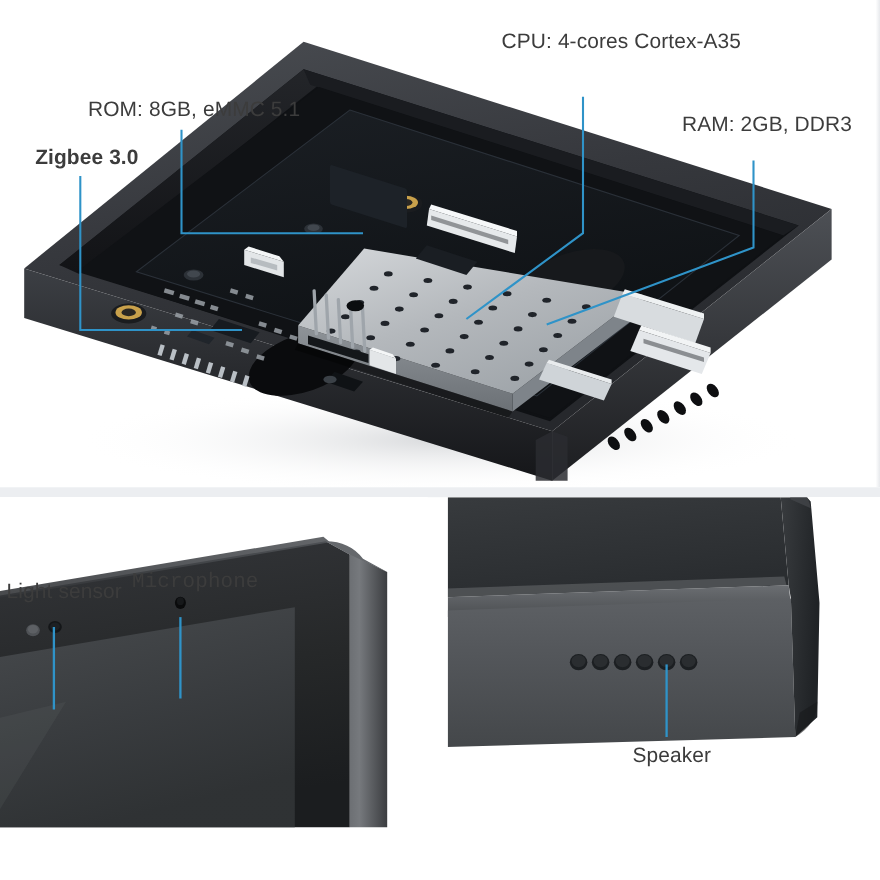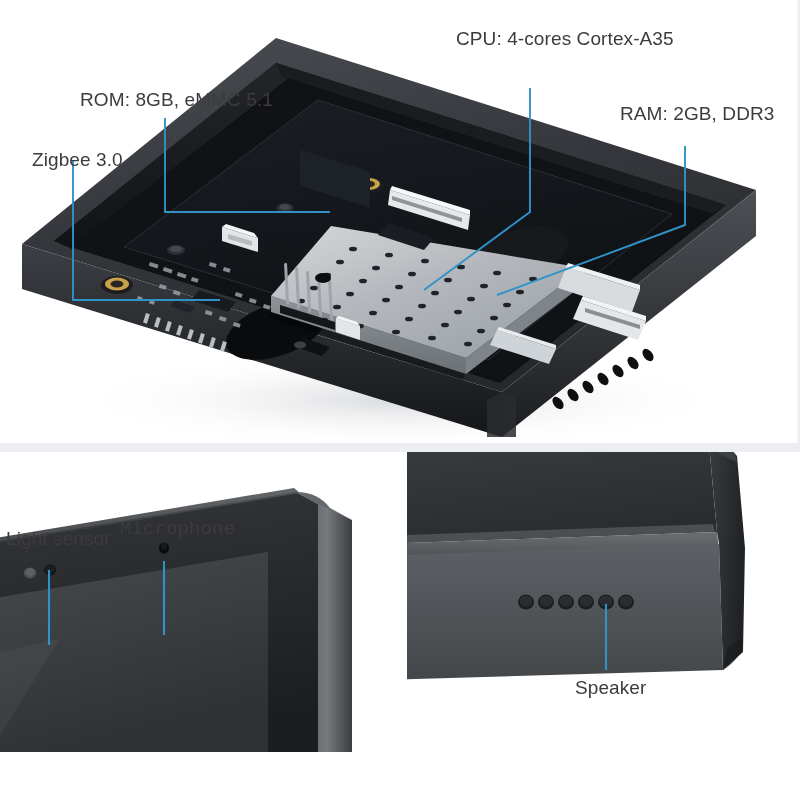--- a/index.html
+++ b/index.html
@@ -281,21 +281,21 @@
 
     <svg class="leaders" width="800" height="443" viewBox="0 0 800 443">
       <g fill="none" stroke="#2f93c8" stroke-width="1.9" stroke-linecap="butt" stroke-linejoin="miter">
         <path d="M 73,160 L 73,300 L 220,300"></path>
         <path d="M 165,118 L 165,212 L 330,212"></path>
         <path d="M 530,88 L 530,212 L 424,290"></path>
         <path d="M 685,146 L 685,225 L 497,295"></path>
       </g>
     </svg>
 
-    <div class="label" style="left:32px; top:150px;">Zigbee 3.0</div>
+    <div class="label" style="left:32px; top:134px;font-weight:bold;">Zigbee 3.0</div>
 
     <div class="label" style="left:80px; top:90px;">ROM: 8GB, eMMC 5.1</div>
 
     <div class="label" style="left:456px; top:29px;">CPU: 4-cores Cortex-A35</div>
 
 
     <div class="label" style="left:620px; top:104px;text-align:center;">RAM: 2GB, DDR3</div>
 
     <div id="edge-right"></div>
   </div>

